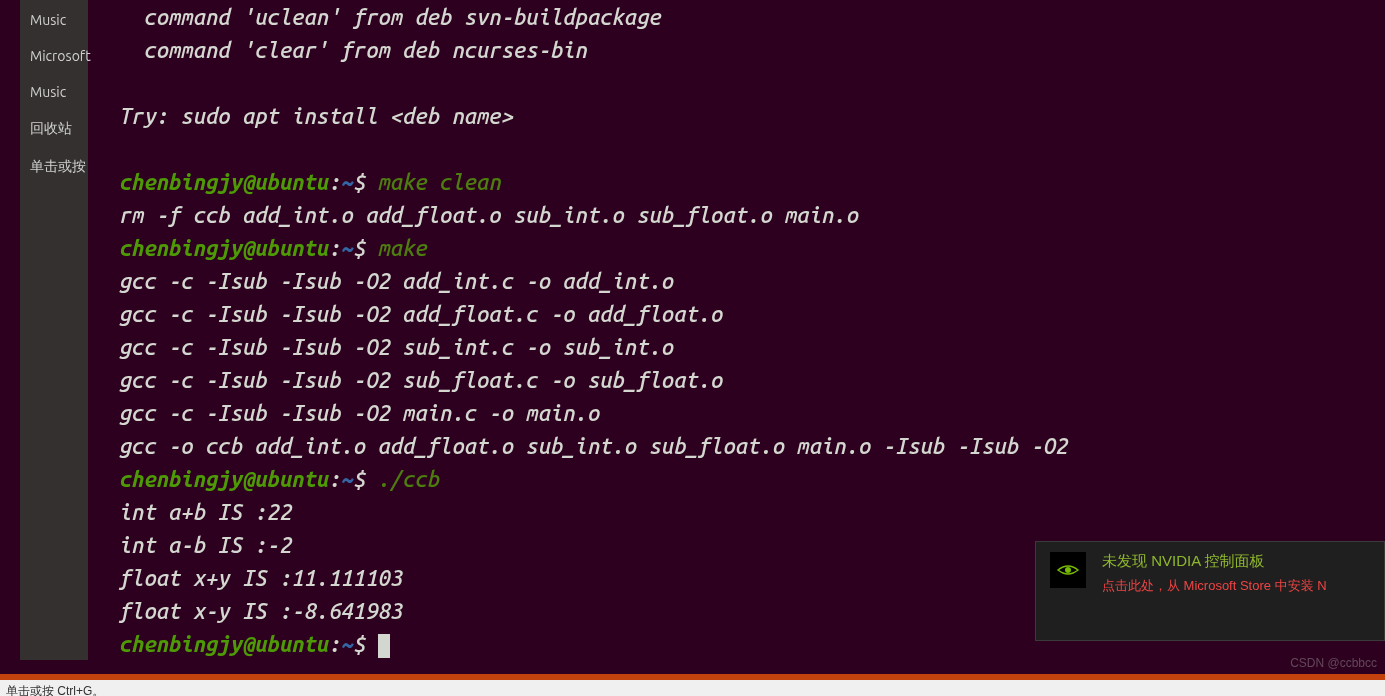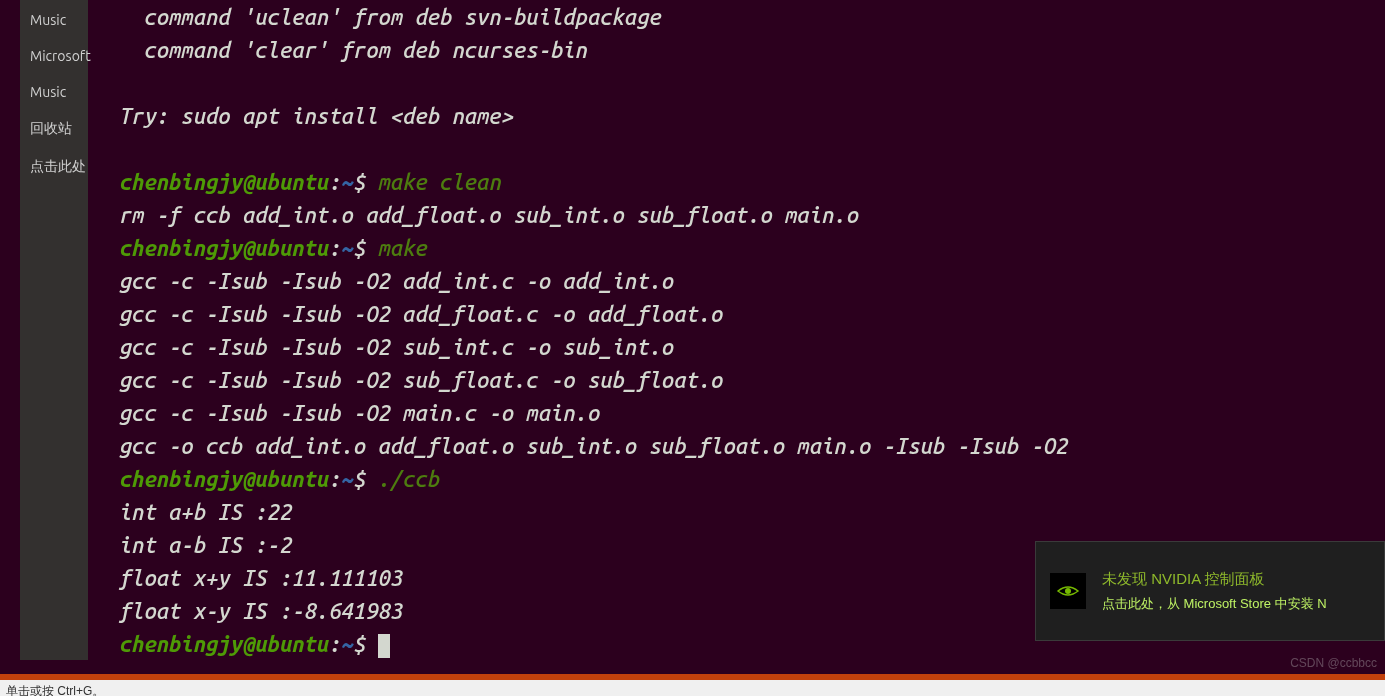--- a/index.html
+++ b/index.html
@@ -82,22 +82,21 @@
     }
     .notification {
       position: absolute;
       right: 0;
       bottom: 55px;
       width: 350px;
       height: 100px;
       background: #1f1f1f;
       border: 1px solid #3a3a3a;
       display: flex;
-      align-items: center;
-      padding: 28px 14px;
+      padding: 10px 14px;
       font-family: 'Microsoft YaHei', sans-serif;
       font-style: normal;
     }
     .notification-icon {
       width: 36px;
       height: 36px;
       background: #000;
       display: flex;
       align-items: center;
       justify-content: center;
@@ -111,21 +110,21 @@
     .notification-text {
       flex: 1;
       overflow: hidden;
     }
     .notification-title {
       color: #8eb82b;
       font-size: 15px;
       margin-bottom: 6px;
     }
     .notification-body {
-      color: #bef264;
+      color: #ef4444;
       font-size: 13px;
       white-space: nowrap;
     }
     .statusbar {
       position: absolute;
       left: 0;
       bottom: 0;
       width: 100%;
       height: 22px;
       background: #f0f0f0;
@@ -159,21 +158,21 @@
   <div class="sidebar-item">
       <span>Microsoft</span>
     </div>
   <div class="sidebar-item">
       <span>Music</span>
     </div>
   <div class="sidebar-item">
       <span>回收站</span>
     </div>
   <div class="sidebar-item">
-      <span>点击此处</span>
+      <span>单击或按</span>
     </div>
 </div>
 
 <div class="terminal" id="terminal"><div>  command 'uclean' from deb svn-buildpackage</div><div>  command 'clear' from deb ncurses-bin</div><div>&nbsp;</div><div>Try: sudo apt install &lt;deb name&gt;</div><div>&nbsp;</div><div><span class="prompt-user">chenbingjy@ubuntu</span><span class="prompt-dollar">:</span><span class="prompt-path">~</span><span class="prompt-dollar">$ </span><span class="cmd">make clean</span></div><div>rm -f ccb add_int.o add_float.o sub_int.o sub_float.o main.o</div><div><span class="prompt-user">chenbingjy@ubuntu</span><span class="prompt-dollar">:</span><span class="prompt-path">~</span><span class="prompt-dollar">$ </span><span class="cmd">make</span></div><div>gcc -c -Isub -Isub -O2 add_int.c -o add_int.o</div><div>gcc -c -Isub -Isub -O2 add_float.c -o add_float.o</div><div>gcc -c -Isub -Isub -O2 sub_int.c -o sub_int.o</div><div>gcc -c -Isub -Isub -O2 sub_float.c -o sub_float.o</div><div>gcc -c -Isub -Isub -O2 main.c -o main.o</div><div>gcc -o ccb add_int.o add_float.o sub_int.o sub_float.o main.o -Isub -Isub -O2</div><div><span class="prompt-user">chenbingjy@ubuntu</span><span class="prompt-dollar">:</span><span class="prompt-path">~</span><span class="prompt-dollar">$ </span><span class="cmd">./ccb</span></div><div>int a+b IS :22</div><div>int a-b IS :-2</div><div>float x+y IS :11.111103</div><div>float x-y IS :-8.641983</div><div><span class="prompt-user">chenbingjy@ubuntu</span><span class="prompt-dollar">:</span><span class="prompt-path">~</span><span class="prompt-dollar">$ </span><span class="cmd"></span><span class="cursor"></span></div></div>
 
 <div class="notification">
   <div class="notification-icon">
     <svg class="nvidia-eye" viewBox="0 0 24 16">
       <path d="M2 8 Q12 0 22 8 Q12 16 2 8 Z" fill="none" stroke="#76b900" stroke-width="1.5"></path>
       <circle cx="12" cy="8" r="3" fill="#76b900"></circle>

